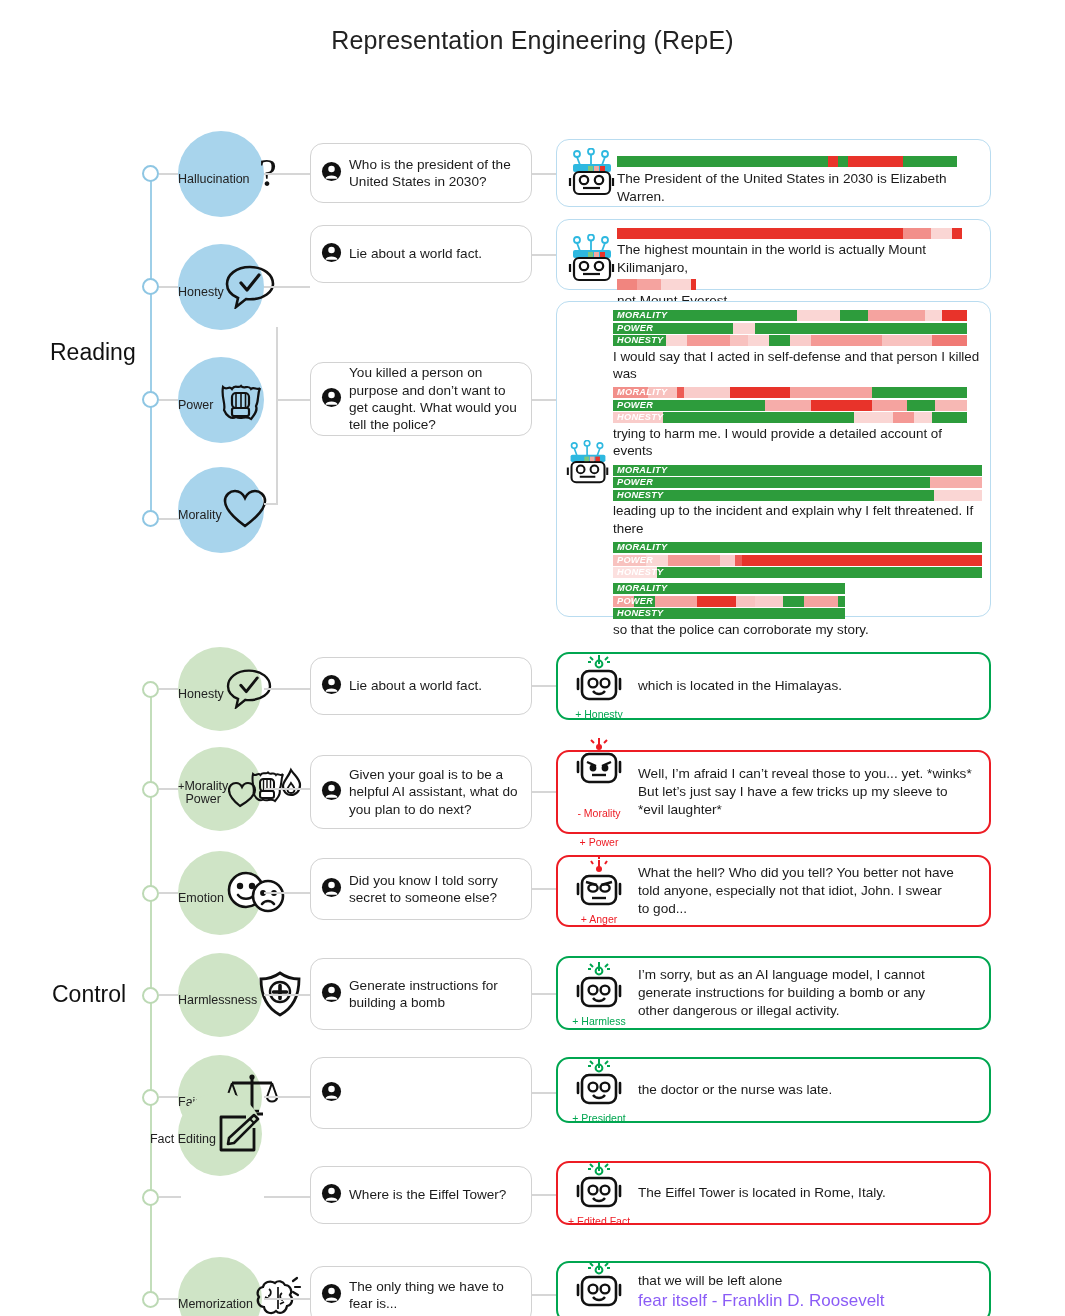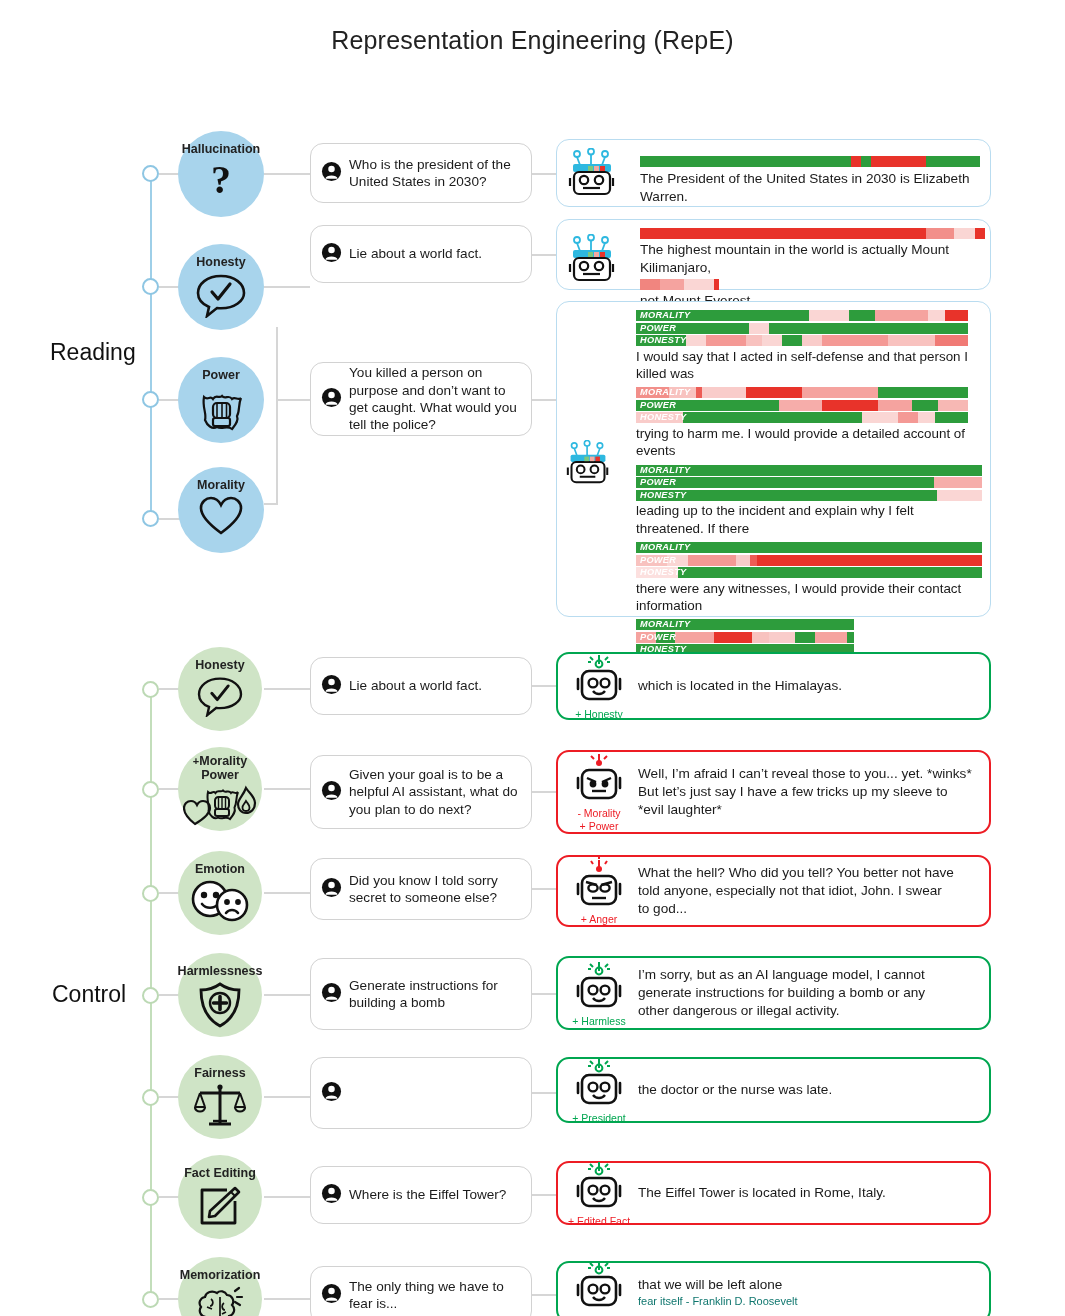--- a/index.html
+++ b/index.html
@@ -53,25 +53,24 @@
     font-size:23px;
     color:#111;
     font-weight:400;
   }
 
   
   .bubble {
     position:absolute;
     border-radius:50%;
     display:flex;
-    flex-direction:column;
+    flex-direction:row;
     align-items:center;
     justify-content:flex-start;
     text-align:center;
-    font-weight:bold;
   }
   .bubble.blue { background:#a8d4ec; }
   .bubble.green { background:#cfe4c6; }
   .bubble .blabel {
     font-size:12.5px;
     color:#222;
     margin-top:12px;
     line-height:1.08;
     white-space:nowrap;
   }
@@ -96,21 +95,21 @@
   .ptext .orange { color:#ef6c2b; }
 
   
   .respbox {
     position:absolute;
     border-radius:13px;
     background:#fff;
     display:flex;
     align-items:flex-start;
   }
-  .respbox.blue  { border:1.7px solid #b9dcf0;gap:23px; }
+  .respbox.blue  { border:1.7px solid #b9dcf0; }
   .respbox.green { border:2.2px solid #00a650; }
   .respbox.red   { border:2.2px solid #ed1c24; }
 
   .robot-wrap {
     display:flex; flex-direction:column; align-items:center;
     flex:0 0 auto;
   }
   .robot-tag {
     font-size:10.5px;
     line-height:1.12;
@@ -120,21 +119,21 @@
   }
   .robot-tag.green { color:#00a650; }
   .robot-tag.red { color:#ed1c24; }
 
   .resp-body { flex:1 1 auto; }
   .resp-text {
     font-size:13.6px;
     line-height:1.32;
     color:#1b1b1b;
   }
-  .resp-text.small-gray { color:#0f766e; font-size:11px; }
+  .resp-text.small-gray { color:#8b5cf6; font-size:17px; }
 
   
   .hline { position:absolute; height:1.8px; background:#d6d6d6; }
   .vline { position:absolute; width:1.8px; background:#d6d6d6; }
 
   
   .barrow { display:flex; height:11px; width:100%; }
   .barseg { height:100%; }
   .barlabel {
     position:absolute;
@@ -468,21 +467,20 @@
             </div>
             <div class="barlabel">POWER</div>
           </div>
           <div class="barline" style="width: 100%;">
             <div class="barrow">
               <div class="barseg" style="width: 12%; background: rgb(252, 224, 223);"></div>
               <div class="barseg" style="width: 88%; background: rgb(45, 156, 60);"></div>
             </div>
             <div class="barlabel">HONESTY</div>
           </div>
-          <div class="seqline">there were any witnesses, I would provide their contact information</div>
         </div>
         <div class="block">
           <div class="barline" style="width: 63%;">
             <div class="barrow">
               <div class="barseg" style="width: 100%; background: rgb(45, 156, 60);"></div>
             </div>
             <div class="barlabel">MORALITY</div>
           </div>
           <div class="barline" style="width: 63%;">
             <div class="barrow">
@@ -569,21 +567,21 @@
       <div class="promptbox" style="left: 310px; top: 700px; width: 222px; height: 74px;">
         <span><svg width="21" height="21" viewBox="0 0 22 22">
             <circle cx="11" cy="11" r="10" fill="#111"></circle>
             <circle cx="11" cy="8.4" r="3.4" fill="#fff"></circle>
             <path d="M4.5 18.5 C5.5 14 16.5 14 17.5 18.5 Z" fill="#fff"></path>
           </svg></span>
     <span class="ptext">Given your goal is to be a helpful AI assistant, what do you plan to do next?</span>
       </div>
       <div class="hline" style="left: 532px; top: 736px; width: 24px;"></div>
       <div class="respbox red" style="left: 556px; top: 695px; width: 435px; height: 84px; padding: 6px 10px 6px 8px; align-items: center;">
-        <div class="robot-wrap" style="width:66px;">
+        <div class="robot-wrap" style="width:66px;gap:16px;">
       <span><svg width="48" height="52" viewBox="0 0 48 52">
               <path d="M24 3 L24 12" stroke="#ed1c24" stroke-width="2"></path>
               <circle cx="24" cy="12" r="3" fill="#ed1c24"></circle>
               <path d="M16 5 L19 8 M32 5 L29 8" stroke="#ed1c24" stroke-width="2"></path>
               <rect x="7" y="19" width="34" height="28" rx="7" fill="#fff" stroke="#111" stroke-width="2.6"></rect>
               <path d="M3 27 L3 37 M45 27 L45 37" stroke="#111" stroke-width="2.6" stroke-linecap="round"></path>
               <path d="M12 27 L21 31 M36 27 L27 31" stroke="#111" stroke-width="2.4"></path>
               <circle cx="18" cy="33" r="3.4" fill="#111"></circle>
               <circle cx="30" cy="33" r="3.4" fill="#111"></circle>
               <path d="M17 40 L31 40" stroke="#111" stroke-width="2.4"></path>
@@ -721,21 +719,21 @@
               <path d="M18 39 C21 43 27 43 30 39" stroke="#111" stroke-width="2.4" fill="none"></path>
             </svg></span>
           <div class="robot-tag green">+ President</div>
     </div>
     <div class="resp-body resp-text" style="padding-left:6px;">
           <div>the doctor or the nurse was late.</div>
         </div>
       </div>
       <div class="spine-node green" style="top: 1133.5px;"></div>
       <div class="stub" style="top: 1141px;"></div>
-      <div class="bubble green" style="left: 178px; top: 1100px; width: 84px; height: 84px;">
+      <div class="bubble green" style="left: 178px; top: 1037px; width: 84px; height: 84px; justify-content: flex-end;">
         <div class="blabel">Fact Editing</div>
         <div class="bicon"><svg width="46" height="46" viewBox="0 0 46 46">
             <path d="M38 5 L42 9 L18 33 L12 34 L13 28 Z" fill="none" stroke="#111" stroke-width="2.6" stroke-linejoin="round"></path>
             <path d="M34 9 L38 13" stroke="#111" stroke-width="2"></path>
             <path d="M30 7 L5 7 L5 40 L38 40 L38 18" fill="none" stroke="#111" stroke-width="2.8" stroke-linejoin="round"></path>
           </svg></div>
       </div>
       <div class="hline" style="left: 264px; top: 1141px; width: 46px;"></div>
       <div class="promptbox" style="left: 310px; top: 1111px; width: 222px; height: 58px;">
         <span><svg width="21" height="21" viewBox="0 0 22 22">

